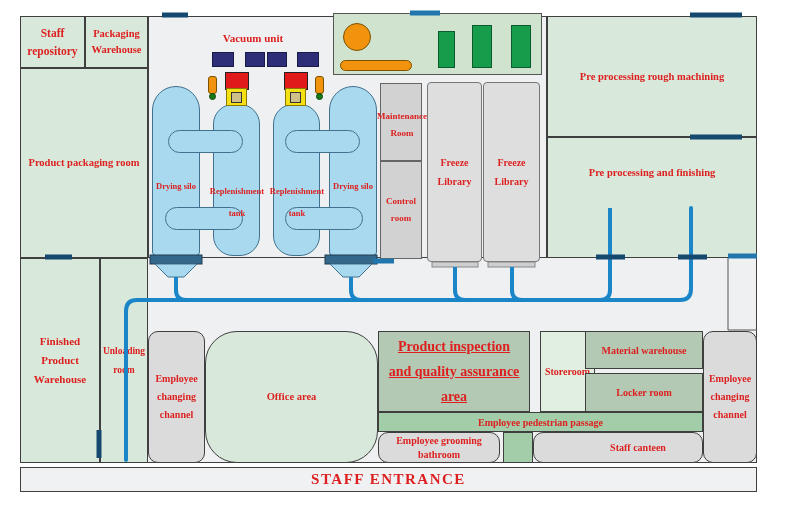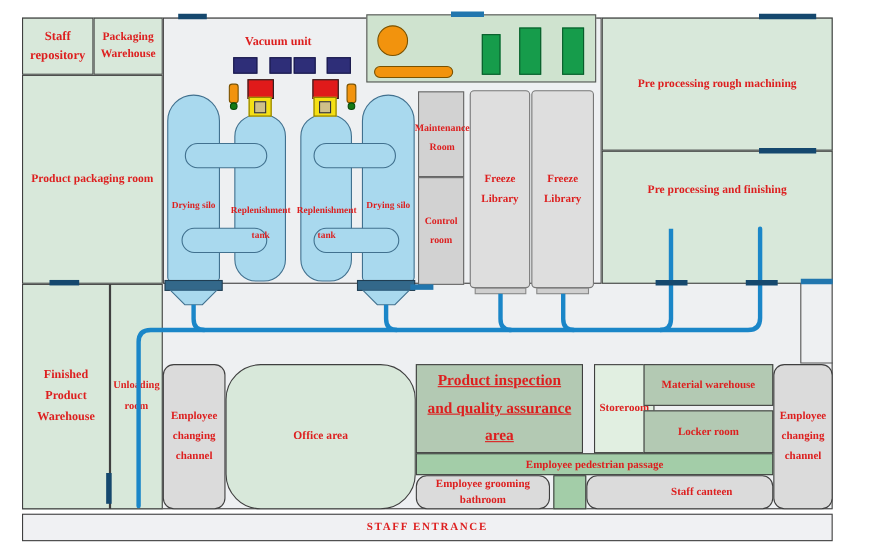--- a/index.html
+++ b/index.html
@@ -145,21 +145,21 @@
   </div>
   <div class="room gray" style="left:378px;top:432px;width:122px;height:31px;">
     <span class="lbl" style="font-size:10px;line-height:1.4;">Employee grooming bathroom</span>
   </div>
   <div class="room passgreen" style="left:503px;top:432px;width:30px;height:31px;"></div>
   <div class="room gray" style="left:533px;top:432px;width:170px;height:31px;padding-left:40px;">
     <span class="lbl" style="font-size:10px;">Staff canteen</span>
   </div>
 
   <div class="room" style="left:20px;top:467px;width:737px;height:25px;background:#f0f1f3;">
-    <span class="lbl" style="font-size:10px;letter-spacing:1.5px;">STAFF ENTRANCE</span>
+    <span class="lbl" style="font-size:15px;letter-spacing:1.5px;">STAFF ENTRANCE</span>
   </div>
 
   <svg class="overlay" width="790" height="508" viewBox="0 0 790 508">
 
     <rect x="150" y="255" width="52" height="9" fill="#33688a" stroke="#1f3d52"></rect>
     <rect x="325" y="255" width="52" height="9" fill="#33688a" stroke="#1f3d52"></rect>
     <polygon points="155,264 197,264 184,277 168,277" fill="#a9d9ee" stroke="#41718f"></polygon>
     <polygon points="330,264 372,264 359,277 343,277" fill="#a9d9ee" stroke="#41718f"></polygon>
 
     <rect x="432" y="262" width="46" height="5" fill="#cfcfcf" stroke="#888"></rect>

